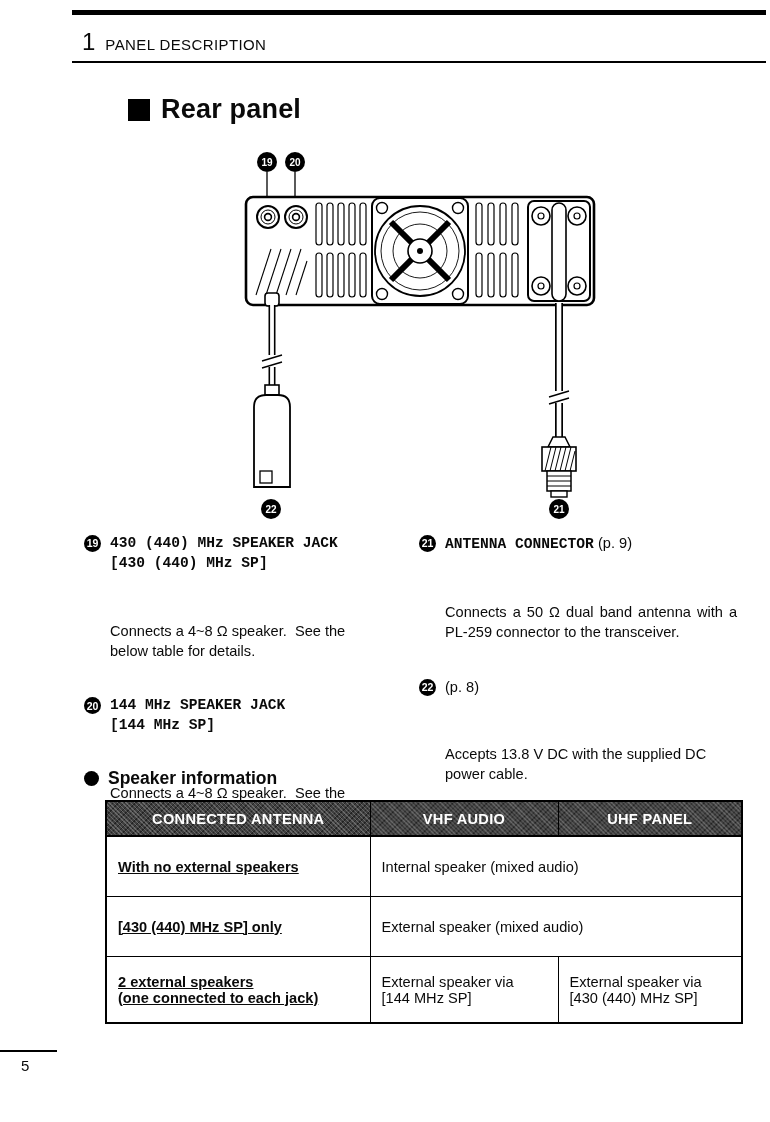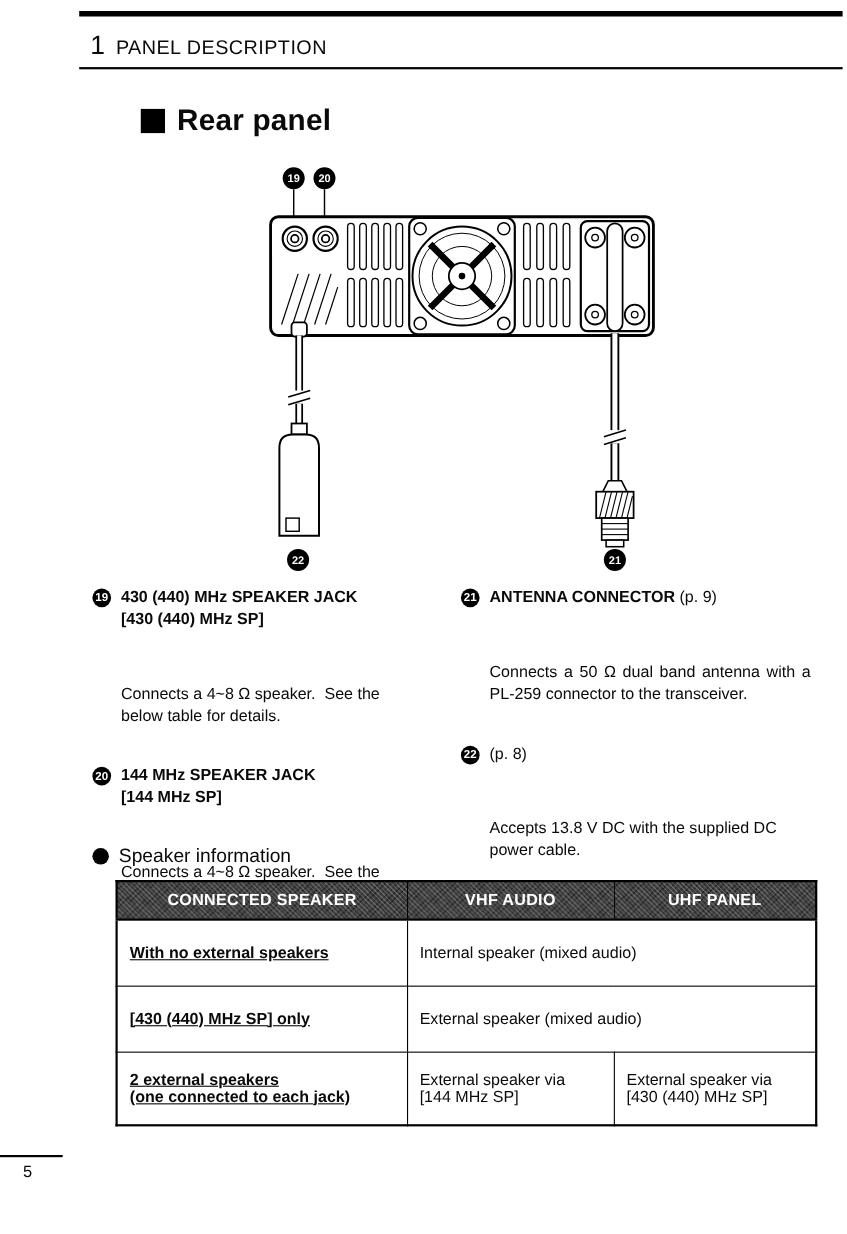--- a/index.html
+++ b/index.html
@@ -6,44 +6,44 @@
   body{
     width:770px;height:1122px;background:#ffffff;color:#0a0a0a;
     font-family:"Liberation Sans","DejaVu Sans",sans-serif;
     position:relative;overflow:hidden;
   }
   .abs{position:absolute;}
   
   .top-rule{left:72px;top:10px;width:694px;height:5px;background:#000;}
   .chapter{left:82px;top:28px;display:flex;align-items:baseline;gap:10px;}
   .chapter-num{font-size:24px;font-weight:400;}
-  .chapter-title{font-size:18px;letter-spacing:.4px;}
+  .chapter-title{font-size:15px;letter-spacing:.4px;}
   .chapter-rule{left:72px;top:61px;width:694px;height:2px;background:#000;}
   
   .section{left:84px;top:94px;display:flex;align-items:center;gap:11px;padding-left:44px;}
   .sq{width:22px;height:22px;background:#000;display:inline-block;}
   .section-title{font-size:27px;font-weight:bold;letter-spacing:.2px;}
   
   .diagram{left:170px;top:145px;width:470px;height:385px;}
   
   .col{font-size:14.6px;line-height:1.36;}
   .col-left{left:84px;top:534px;width:300px;}
   .col-right{left:419px;top:534px;width:318px;}
   .item{display:flex;gap:9px;margin-bottom:35px;}
   .co{flex:0 0 17px;width:17px;height:17px;border-radius:50%;background:#000;color:#fff;
       font-size:10.5px;font-weight:bold;display:flex;align-items:center;justify-content:center;
       margin-top:1px;}
   .item-text{flex:1;}
-  .t{font-weight:bold;}
+  .t{font-weight:bold;font-family:Liberation Mono, monospace;}
   .body-text{white-space:pre-wrap;margin-top:48px;}
   .just{text-align:justify;}
   
   .spk-head{left:84px;top:768px;display:flex;align-items:center;gap:9px;}
   .dot{width:15px;height:15px;border-radius:50%;background:#000;display:inline-block;}
-  .spk-title{font-size:17.5px;font-weight:normal;text-align:right;}
+  .spk-title{font-size:17.5px;font-weight:bold;text-align:right;}
   
   .tbl-wrap{left:105px;top:800px;}
   table{border-collapse:collapse;width:636px;table-layout:fixed;}
   th,td{border:1.4px solid #000;font-size:14.6px;vertical-align:middle;}
   table{border:2.4px solid #000;}
   th{
     height:31px;color:#fff;font-weight:bold;letter-spacing:.3px;text-align:center;
     background-color:#3f3f3f;
     background-image:
       repeating-linear-gradient(45deg, rgba(255,255,255,.22) 0 1px, transparent 1px 3px),
@@ -253,21 +253,21 @@
 
 <div class="abs tbl-wrap">
   <table>
     <colgroup>
         <col style="width:264px">
         <col style="width:188px">
         <col style="width:184px">
       </colgroup>
     <tbody>
         <tr>
-      <th>CONNECTED SPEAKER</th>
+      <th>CONNECTED ANTENNA</th>
       <th>VHF AUDIO</th>
       <th>UHF PANEL</th>
     </tr>
     <tr>
       <td class="lbl">With no external speakers</td>
       <td colspan="2">Internal speaker (mixed audio)</td>
     </tr>
     <tr>
       <td class="lbl">[430 (440) MHz SP] only</td>
       <td colspan="2">External speaker (mixed audio)</td>

